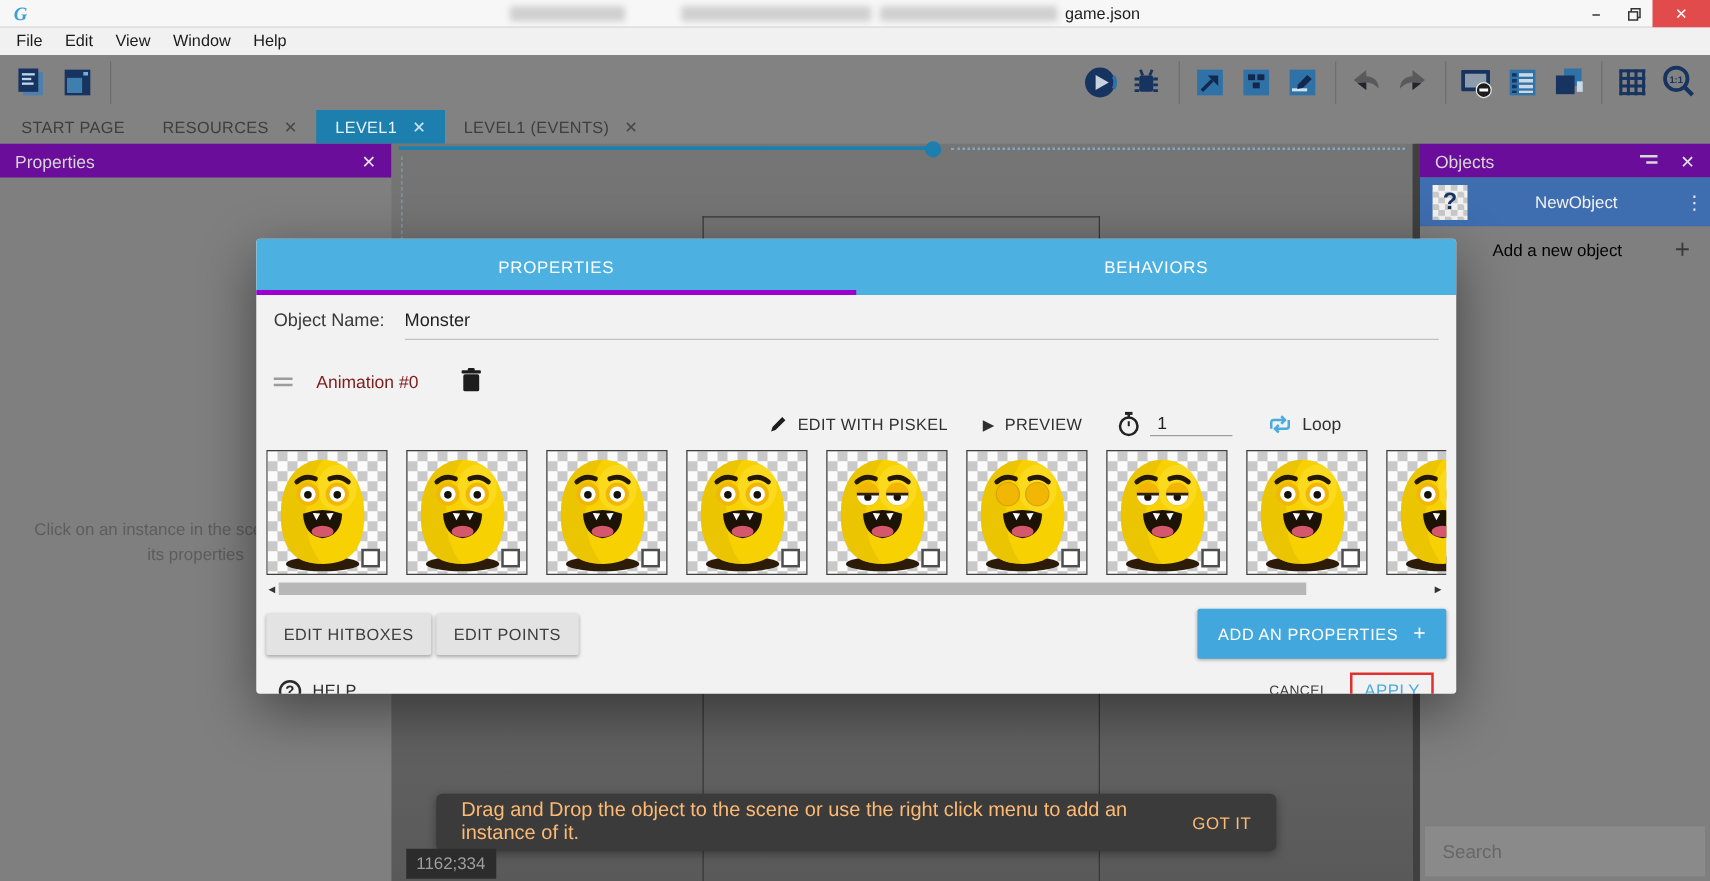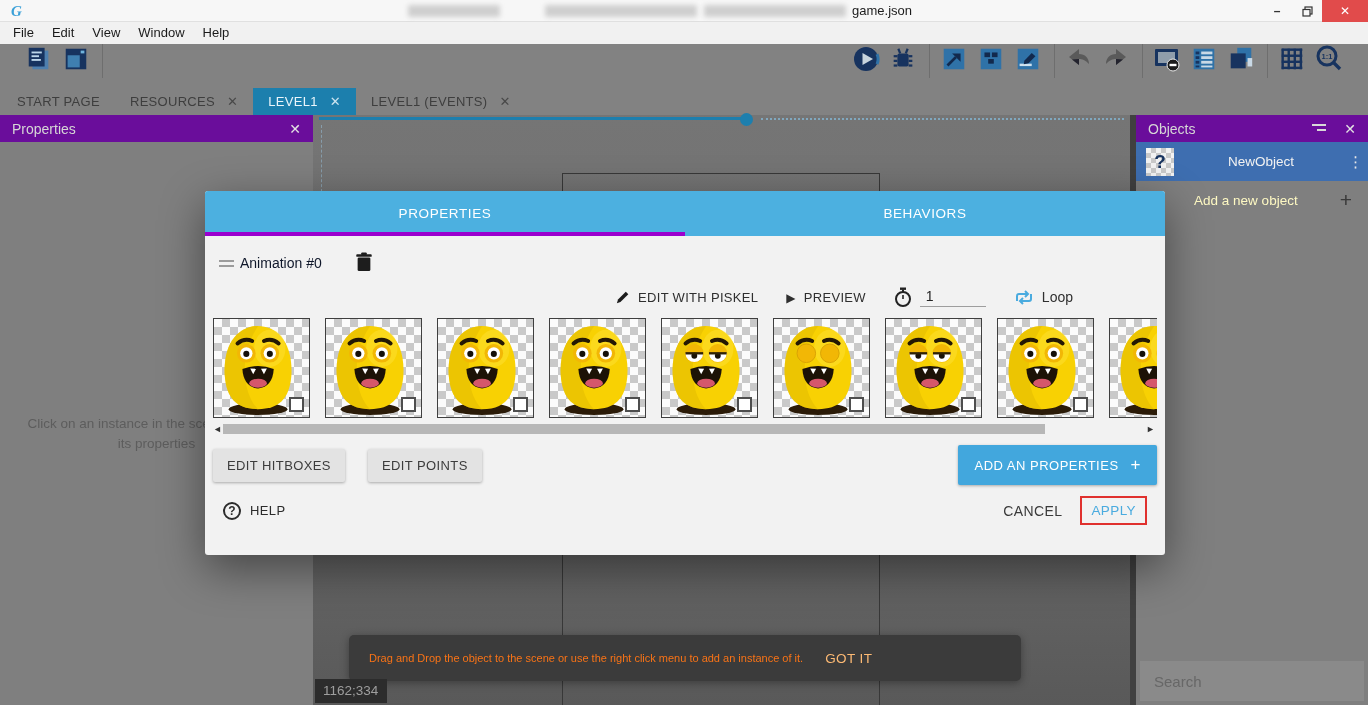--- a/index.html
+++ b/index.html
@@ -18,21 +18,21 @@
   .tb-btn { width:30px; height:22px; display:grid; place-items:center; color:#333; font-size:12px; cursor:default; }
   .tb-btn.close { width:46px; background:#e14b4b; color:#fff; }
   .glyph-minus::before { content:'–'; font-weight:bold; }
   .glyph-x::before { content:'✕'; }
 
   
   .menubar { position:absolute; top:22px; left:0; right:0; height:22px; background:#f1f1f1; display:flex; align-items:center; padding-left:4px; }
   .menu-item { padding:0 9px; font-size:13px; color:#1a1a1a; line-height:22px; }
 
   
-  .toolbar { position:absolute; top:44px; left:0; right:0; height:44px; background:#828282; display:flex; align-items:flex-start; padding:0 24px; }
+  .toolbar { position:absolute; top:44px; left:0; right:0; height:44px; background:#828282; display:flex; align-items:center; padding:0 10px; }
   .tool-icon { width:30px; height:30px; margin-right:7px; display:grid; place-items:center; }
   .tool-sep { width:1px; height:34px; background:#6e6e6e; margin:0 9px 0 4px; }
   .toolbar .spacer { flex:1; }
 
   
   .tabbar { position:absolute; top:88px; left:0; right:0; height:27px; background:#828282; display:flex; align-items:stretch; padding-left:2px; }
   .tab { display:flex; align-items:center; gap:12px; padding:0 15px; font-size:13px; color:#3e3e3e; letter-spacing:.3px; }
   .tab.active { background:#1c7fad; color:#eaf5fb; }
   .tab-x { font-size:13px; opacity:.85; }
 
@@ -42,61 +42,61 @@
   
   .scene { position:absolute; left:313px; right:238px; top:0; bottom:0;
            background:linear-gradient(180deg,#757575 0%, #6f6f6f 50%, #595959 100%); }
   .sel-line { position:absolute; left:6px; top:2px; width:428px; height:3px; background:#1d7fae; }
   .sel-handle { position:absolute; left:427px; top:-2px; width:13px; height:13px; border-radius:50%; background:#1d7fae; }
   .sel-dotted { position:absolute; left:448px; right:6px; top:3px; border-top:2px dotted rgba(130,178,205,.85); }
   .sel-dash-left { position:absolute; left:8px; top:10px; height:72px; border-left:1px dashed rgba(150,190,215,.55); }
   .game-window { position:absolute; left:249px; top:58px; width:318px; bottom:0; border:1px solid #383838; border-bottom:none; }
   .tooltip { position:absolute; left:36px; top:520px; width:672px; height:46px; background:#3b3b3b; border-radius:5px;
              display:flex; align-items:center; padding:0 20px; box-shadow:0 2px 8px rgba(0,0,0,.35); }
-  .tooltip-text { color:#f97316; font-size:11px; }
+  .tooltip-text { color:#fdba74; font-size:16px; }
   .tooltip-action { color:#fdba74; font-size:13.5px; margin-left:22px; letter-spacing:.4px; white-space:nowrap; }
-  .coords { position:absolute; left:2px; top:564px; min-width:72px; height:24px; background:#2c2c2c; color:#9e9e9e;
+  .coords { position:absolute; left:12px; top:564px; min-width:72px; height:24px; background:#2c2c2c; color:#9e9e9e;
             font-size:13.5px; line-height:24px; padding:0 8px; }
 
   
   .panel-header { height:27px; background:#6a0d9b; display:flex; align-items:center; padding:0 12px; color:#d6d6d6; font-size:14px; }
   .panel-header .ph-x { margin-left:auto; color:#e3e3e3; font-size:14px; }
   .props-panel { position:absolute; left:0; top:0; width:313px; bottom:0; background:#7f7f7f; }
   .props-empty { margin-top:272px; text-align:center; color:#5d5d5d; font-size:13.5px; line-height:20px; }
 
   .objects-panel { position:absolute; right:0; top:0; width:238px; bottom:0; background:#7f7f7f; border-left:6px solid #404040; }
   .objects-panel .ph-filter { margin-left:auto; margin-right:16px; }
   .obj-row { height:39px; background:#3e6eb0; display:flex; align-items:center; padding:0 10px; }
   .obj-thumb { width:28px; height:28px; display:grid; place-items:center; color:#17335f; font-weight:bold; font-size:19px;
                background-image:conic-gradient(#c9c9c9 25%, #f2f2f2 0 50%, #c9c9c9 0 75%, #f2f2f2 0); background-size:10px 10px; }
   .obj-name { flex:1; text-align:center; color:#f2f2f2; font-size:13.5px; }
   .obj-dots { color:#e8e8e8; font-size:15px; width:10px; text-align:center; }
   .glyph-dots::before { content:'⋮'; }
   .add-row { height:38px; display:flex; align-items:center; padding:0 16px; }
-  .add-label { flex:1; text-align:center; color:#fef9c3; font-size:13.5px; }
+  .add-label { flex:1; text-align:center; color:#000000; font-size:13.5px; }
   .glyph-plus::before { content:'+'; }
   .add-plus { color:#3a3a3a; font-size:21px; font-weight:300; }
   .search-box { position:absolute; left:4px; right:4px; bottom:4px; height:40px; background:#8a8a8a; display:flex; align-items:center; padding:0 14px; }
   .search-input { flex:1; background:transparent; border:none; outline:none; font-size:15px; color:#333; font-family:"Liberation Sans",sans-serif; }
   .search-input::placeholder { color:#676767; }
 
   
   .modal { position:absolute; left:205px; top:191px; width:960px; height:364px; background:#f2f2f2; border-radius:3px;
            box-shadow:0 14px 45px rgba(0,0,0,.45); z-index:30; overflow:hidden; }
   .modal-tabs { height:45px; background:#4cb0e0; display:flex; }
   .m-tab { flex:1; display:grid; place-items:center; color:#fff; font-size:13.5px; letter-spacing:.6px; position:relative; }
   .m-tab.active .m-underline { position:absolute; left:0; right:0; bottom:0; height:4px; background:#9b00ce; }
   .modal-body { padding:0 8px; }
   .row-name { margin:13px 6px 0; display:flex; align-items:baseline; height:29px; }
   .row-name .lbl { font-size:14.5px; color:#3a3a3a; }
   .field { flex:1; margin-left:16px; border-bottom:1px solid #c2c2c2; padding-bottom:6px; font-size:14.5px; color:#1f1f1f; }
   .row-anim { margin:12px 6px 0; display:flex; align-items:center; height:30px; }
   .drag-handle { width:15px; display:flex; flex-direction:column; gap:3px; }
   .drag-handle i { display:block; height:2px; background:#9c9c9c; }
-  .anim-label { font-size:14px; color:#0f172a; margin:0 12px 0 6px; white-space:nowrap; }
+  .anim-label { font-size:14px; color:#7f1d1d; margin:0 12px 0 19px; white-space:nowrap; }
   .row-anim .field { margin-left:4px; }
   .trash { margin:0 12px 0 20px; }
   .row-controls { margin-top:6px; height:26px; display:flex; justify-content:flex-end; align-items:center; gap:28px; padding-right:84px;
                   font-size:13px; color:#2f2f2f; letter-spacing:.3px; }
   .ctrl { display:flex; align-items:center; gap:8px; }
   .glyph-play::before { content:'▶'; font-size:12px; }
   .tbf-value { width:66px; border-bottom:1px solid #9e9e9e; padding:0 0 2px 6px; font-size:14px; color:#222; }
   .loop-label { font-size:14px; letter-spacing:0; }
 
   .frames { margin-top:8px; display:flex; gap:15px; height:102px; overflow:hidden; }
@@ -104,34 +104,34 @@
            background-image:conic-gradient(#c9c9c9 25%, #fbfbfb 0 50%, #c9c9c9 0 75%, #fbfbfb 0); background-size:16px 16px; }
   .frame svg { position:absolute; inset:0; width:100%; height:100%; }
   .frame-check { position:absolute; right:5px; bottom:5px; width:15px; height:15px; background:#fff; border:2px solid #4e4e4e; }
 
   .scrollrow { margin-top:3px; height:13px; position:relative; }
   .scroll-thumb { position:absolute; left:10px; top:1px; width:822px; height:10px; background:#b7b7b7; }
   .scroll-arrow { position:absolute; top:0; font-size:9px; color:#333; line-height:13px; }
   .scroll-arrow.left { left:0; } .scroll-arrow.right { right:2px; }
   .glyph-left::before { content:'◄'; } .glyph-right::before { content:'►'; }
 
-  .row-buttons { margin-top:9px; display:flex; align-items:center; gap:23px; }
+  .row-buttons { margin-top:9px; display:flex; align-items:center; gap:4px; }
   .btn-flat { background:#e3e3e3; box-shadow:0 1px 3px rgba(0,0,0,.3); padding:9px 14px; font-size:13px; color:#3c3c3c;
               border-radius:2px; letter-spacing:.4px; }
   .row-buttons .spacer { flex:1; }
   .btn-primary { background:#42a7dd; color:#fff; padding:10px 16px; font-size:13px; border-radius:2px; display:flex;
                  align-items:center; gap:12px; box-shadow:0 1px 3px rgba(0,0,0,.3); letter-spacing:.5px; }
   .btn-primary .glyph-plus { font-size:17px; font-weight:300; }
 
   .modal-footer { margin-top:11px; display:flex; align-items:center; padding:0 10px; }
   .help-group { display:flex; align-items:center; gap:9px; color:#2c2c2c; font-size:13px; letter-spacing:.4px; }
   .help-circle { width:18px; height:18px; border:2px solid #2c2c2c; border-radius:50%; display:grid; place-items:center;
                  font-size:12px; font-weight:bold; color:#2c2c2c; }
   .help-circle::before { content:'?'; }
-  .cancel { margin-left:auto; font-size:14px; color:#3a3a3a; letter-spacing:.4px; }
+  .cancel { margin-left:auto; font-size:11px; color:#3a3a3a; letter-spacing:.4px; }
   .apply { margin-left:18px; border:2px solid #e0312e; padding:5px 9px; color:#4aabdf; font-size:13.5px; letter-spacing:.4px; }
 </style>
 </head>
 <body>
 
 <div class="titlebar">
   <svg class="tb-logo" viewBox="0 0 18 18">
     <text x="3" y="14" font-size="15" font-weight="bold" font-style="italic" fill="#3aa0d8" font-family="Liberation Serif, serif">G</text>
   </svg>
   <span class="tb-blur b1"></span>
@@ -369,20 +369,24 @@
     <div class="m-tab active">
       <span>PROPERTIES</span>
       <div class="m-underline"></div>
     </div>
     <div class="m-tab">
       <span>BEHAVIORS</span>
     </div>
   </div>
 
   <div class="modal-body">
+    <div class="row-name">
+      <span class="lbl">Object Name:</span>
+      <span class="field">Monster</span>
+    </div>
 
     <div class="row-anim">
       <span class="drag-handle">
           <i></i>
           <i></i>
         </span>
       <span class="anim-label">Animation #0</span>
       <span class="trash">
         <svg width="20" height="24" viewBox="0 0 22 24">
             <rect x="4" y="7" width="14" height="15" rx="1.5" fill="#1d1d1d"></rect>

